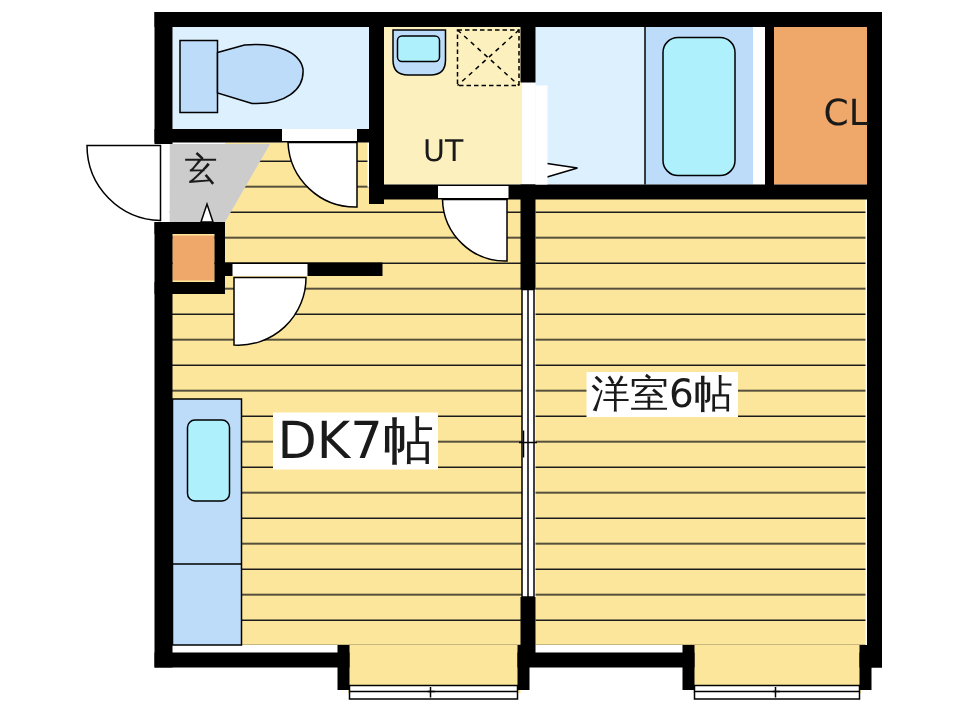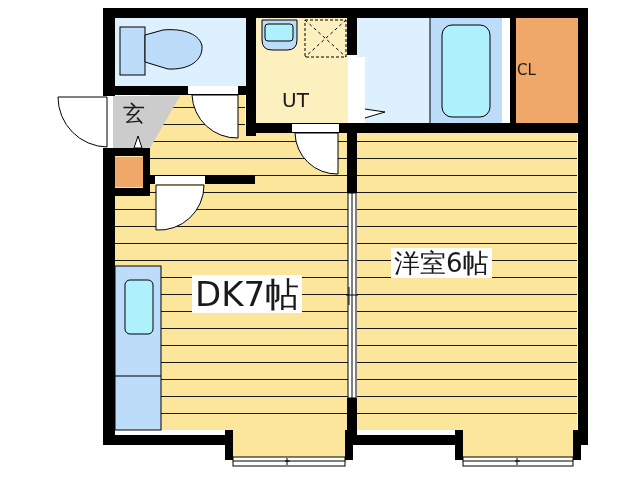--- a/index.html
+++ b/index.html
@@ -113,15 +113,15 @@
   <g>
     <rect x="463" y="457" width="110" height="9" fill="#fff" stroke="#000" stroke-width="1"></rect>
     <line x1="463" y1="461" x2="520" y2="461" stroke="#000" stroke-width="1"></line>
     <line x1="515" y1="461" x2="573" y2="461" stroke="#000" stroke-width="1"></line>
     <line x1="517" y1="458" x2="517" y2="465" stroke="#000" stroke-width="1"></line>
   </g>
 </svg>
 
 <div class="label" style="left:123px; top:103px; font-size:22px;">玄</div>
 <div class="label" style="left:282px; top:90px; font-size:20px;">UT</div>
-<div class="label" style="left:517px; top:63px; font-size:15px;">CL</div>
-<div class="label boxed" style="left:192px; top:275px; font-size:34px;">DK7帖</div>
+<div class="label" style="left:517px; top:63px; font-size:24px;padding-left:32px;">CL</div>
+<div class="label boxed" style="left:182px; top:275px; font-size:34px;">DK7帖</div>
 <div class="label boxed" style="left:391px; top:248px; font-size:26px;">洋室6帖</div>
 
 </body></html>

